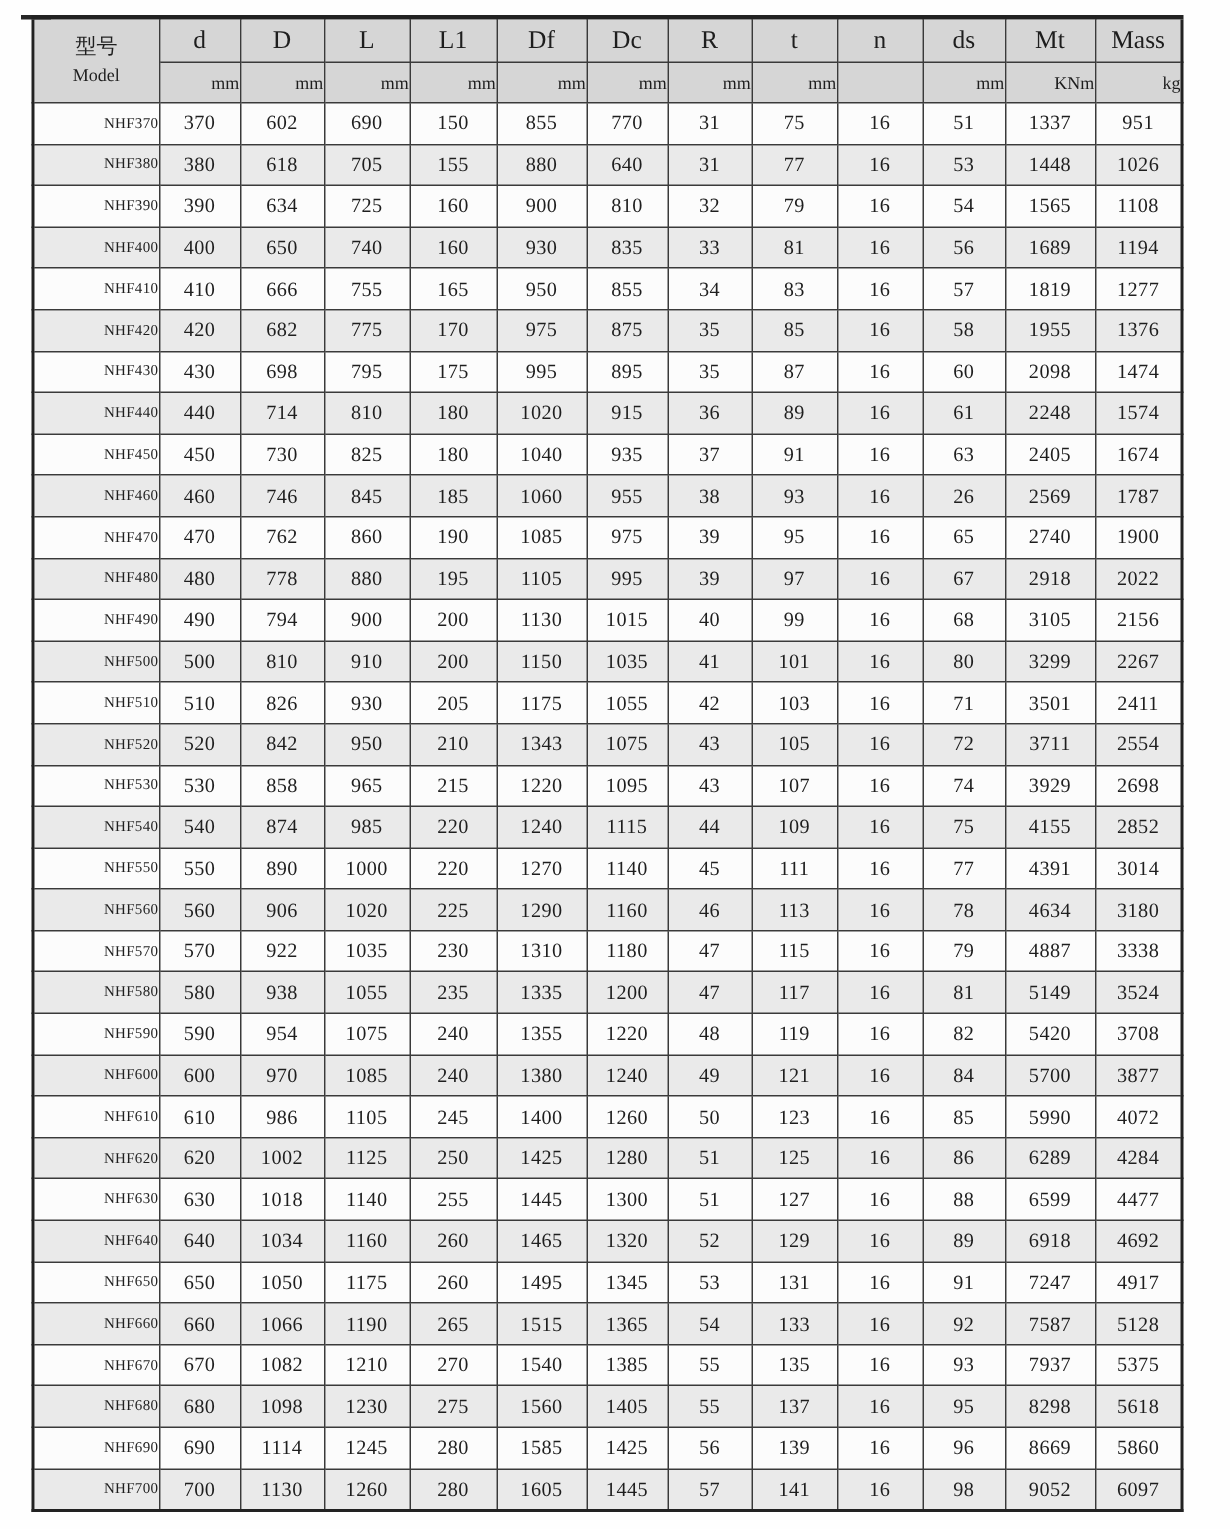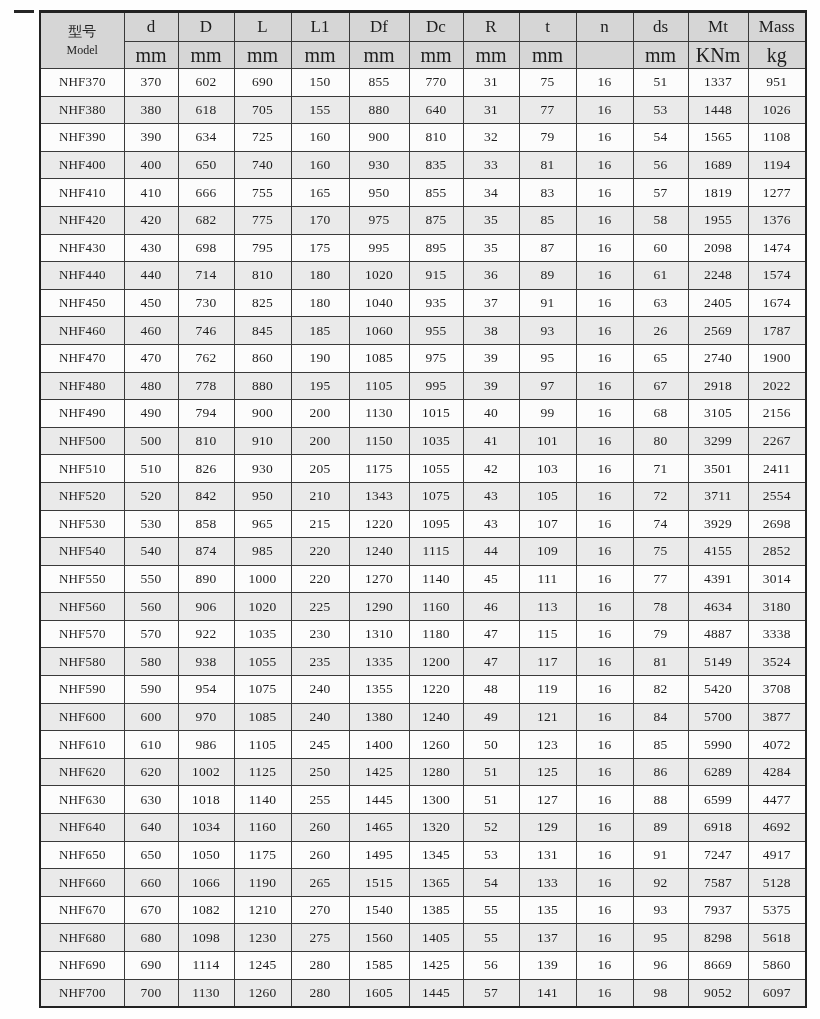--- a/index.html
+++ b/index.html
@@ -19,21 +19,21 @@
   .top-overhang {
     position: absolute;
     left: 14px;
     top: 10px;
     width: 20px;
     height: 3px;
     background: #262626;
   }
   table.spec {
     position: absolute;
-    left: 39px;
+    left: 21px;
     top: 10px;
     width: 766px;
     border-collapse: collapse;
     table-layout: fixed;
   }
   table.spec th, table.spec td {
     border: 1px solid #3a3a3a;
     text-align: center;
     vertical-align: middle;
     padding: 0;
@@ -48,30 +48,31 @@
     background: #d6d6d6;
     font-weight: normal;
   }
   th.model-head {
     font-size: 15px;
     line-height: 1.35;
   }
   th.model-head .zh { font-size: 14px; display: block; }
   th.model-head .en { font-size: 12px; display: block; }
   tr.head-labels th { height: 28px; font-size: 17px; }
-  tr.head-units th { height: 26px; font-size: 20px; }
+  tr.head-units th { height: 26px; font-size: 12px; text-align: right; }
   tbody td {
     height: 26.6px;
     font-size: 13.5px;
     background: #fcfcfc;
     letter-spacing: 0.3px;
   }
   tbody td.model-cell {
-    font-size: 13px;
+    font-size: 10px;
     letter-spacing: 0.2px;
+    text-align: right;
   }
   tbody tr.shaded td {
     background: #eaeaea;
   }
 </style>
 </head>
 <body>
 
 <div class="page">
   <div class="top-overhang"></div>

